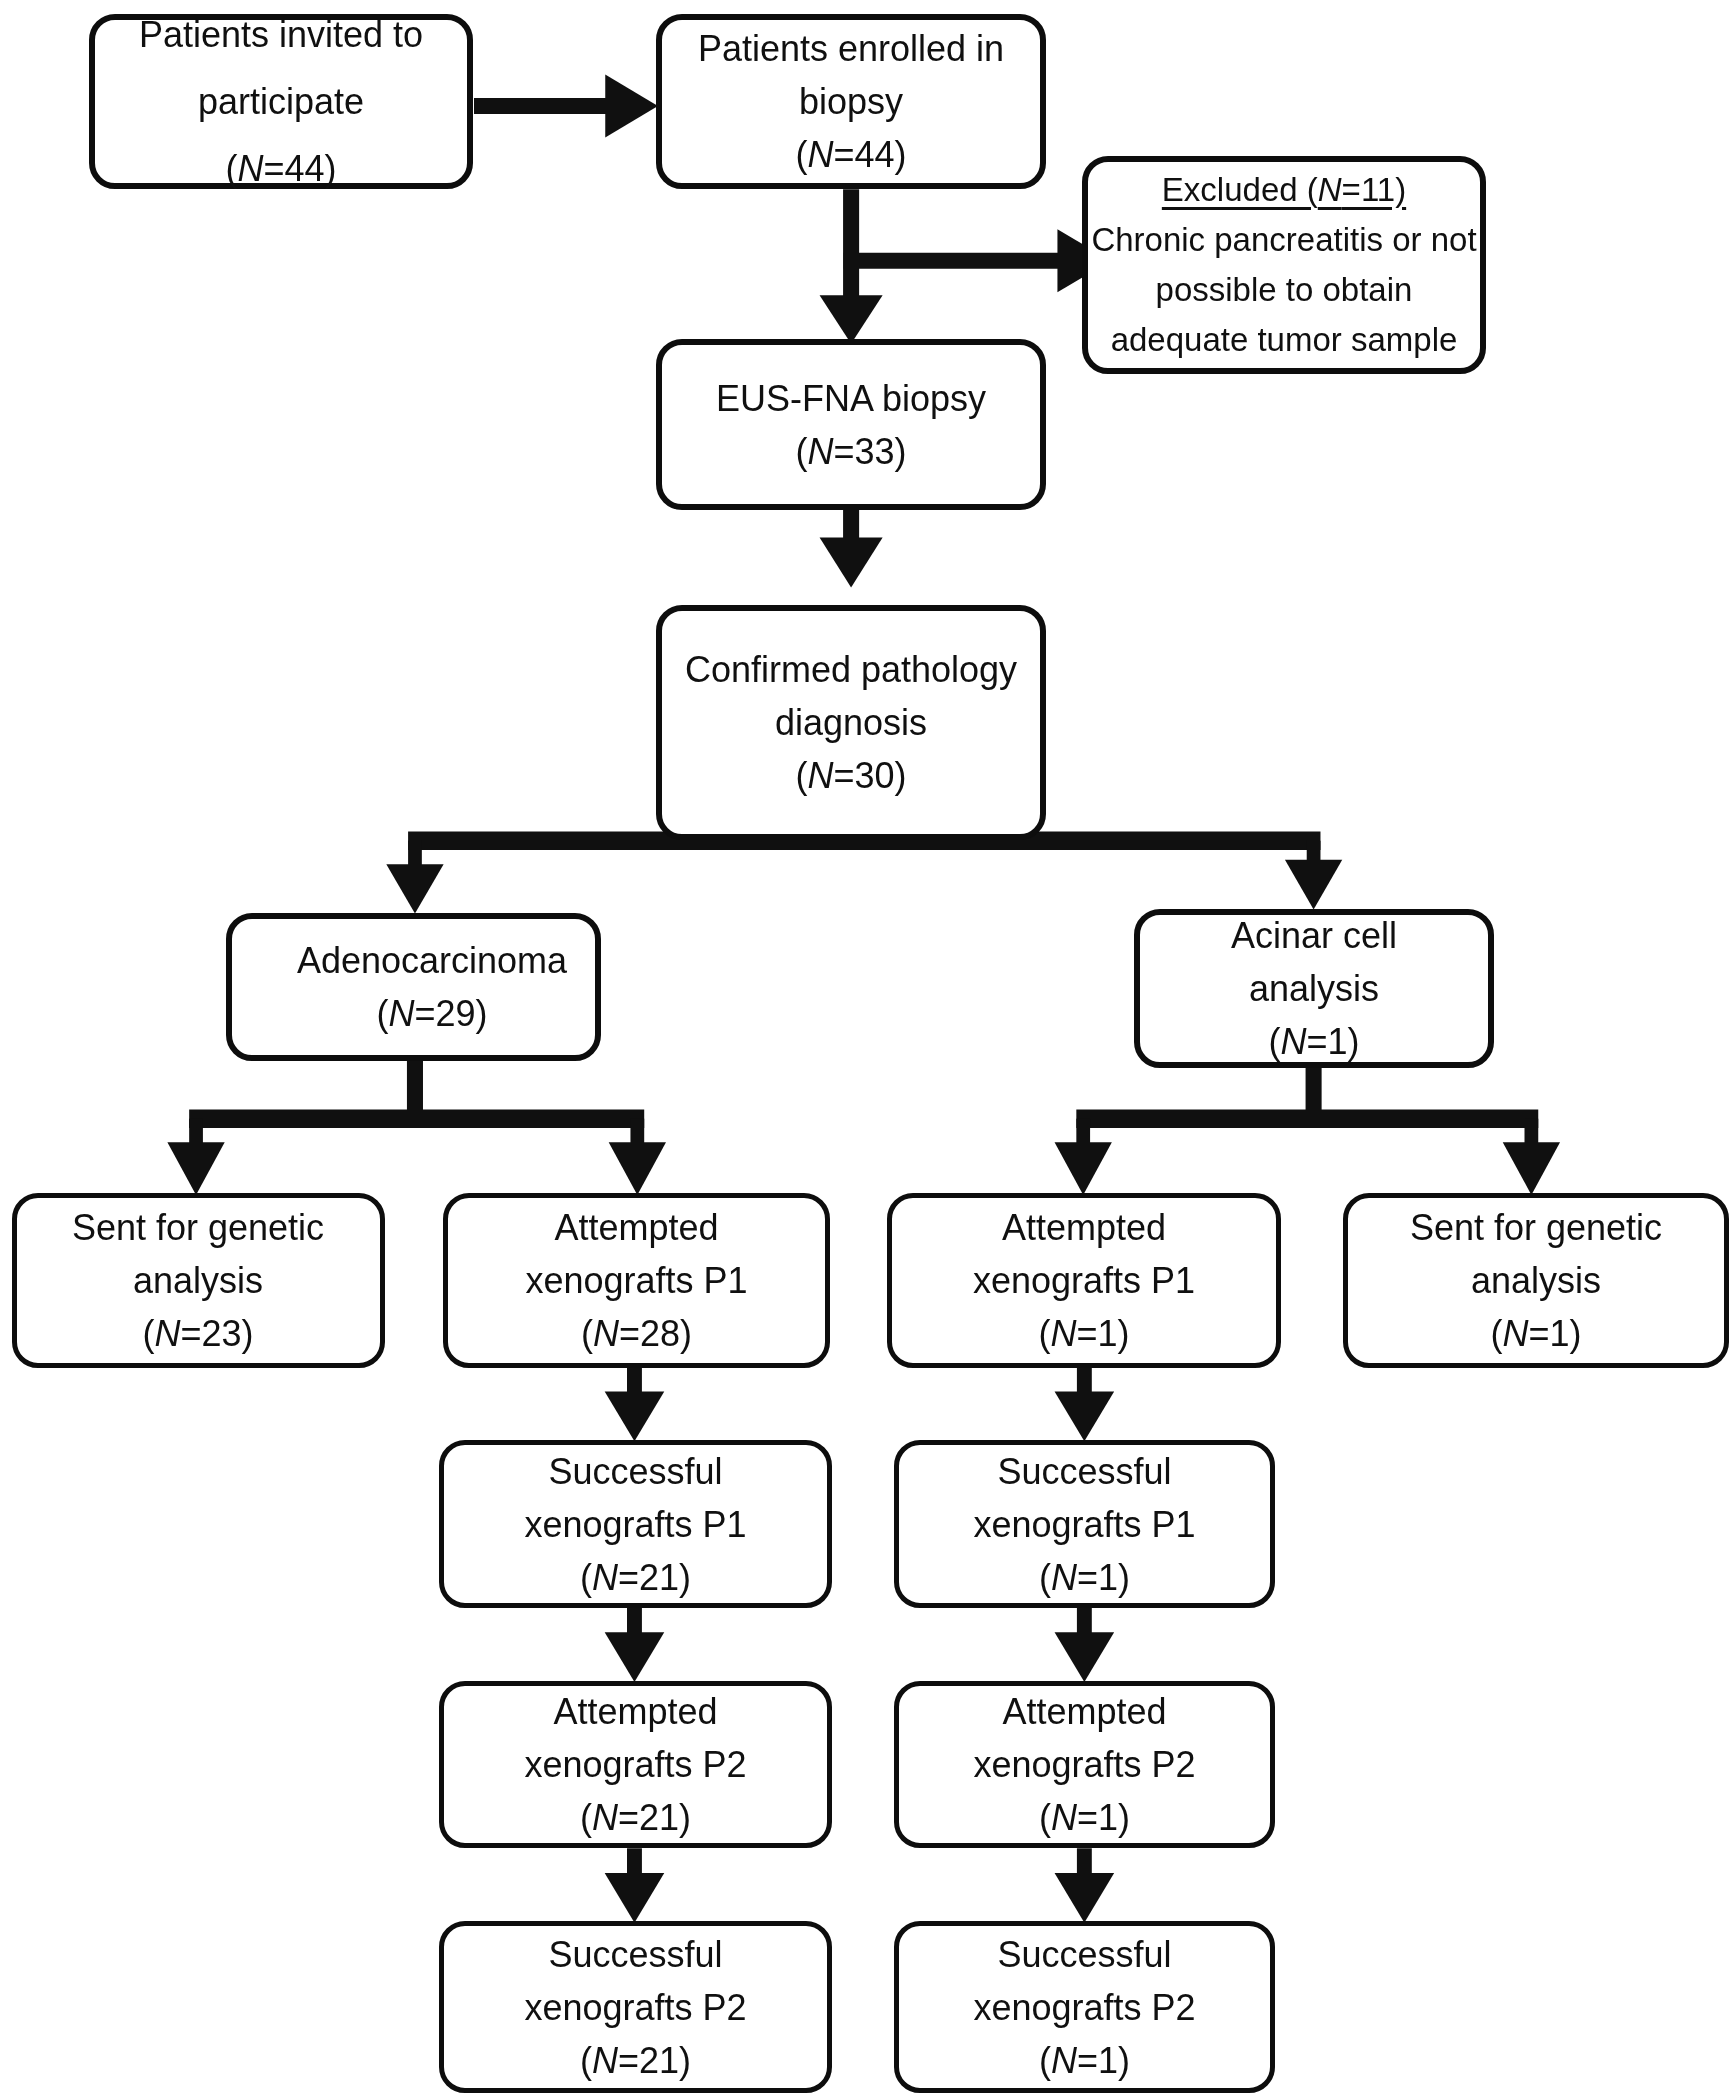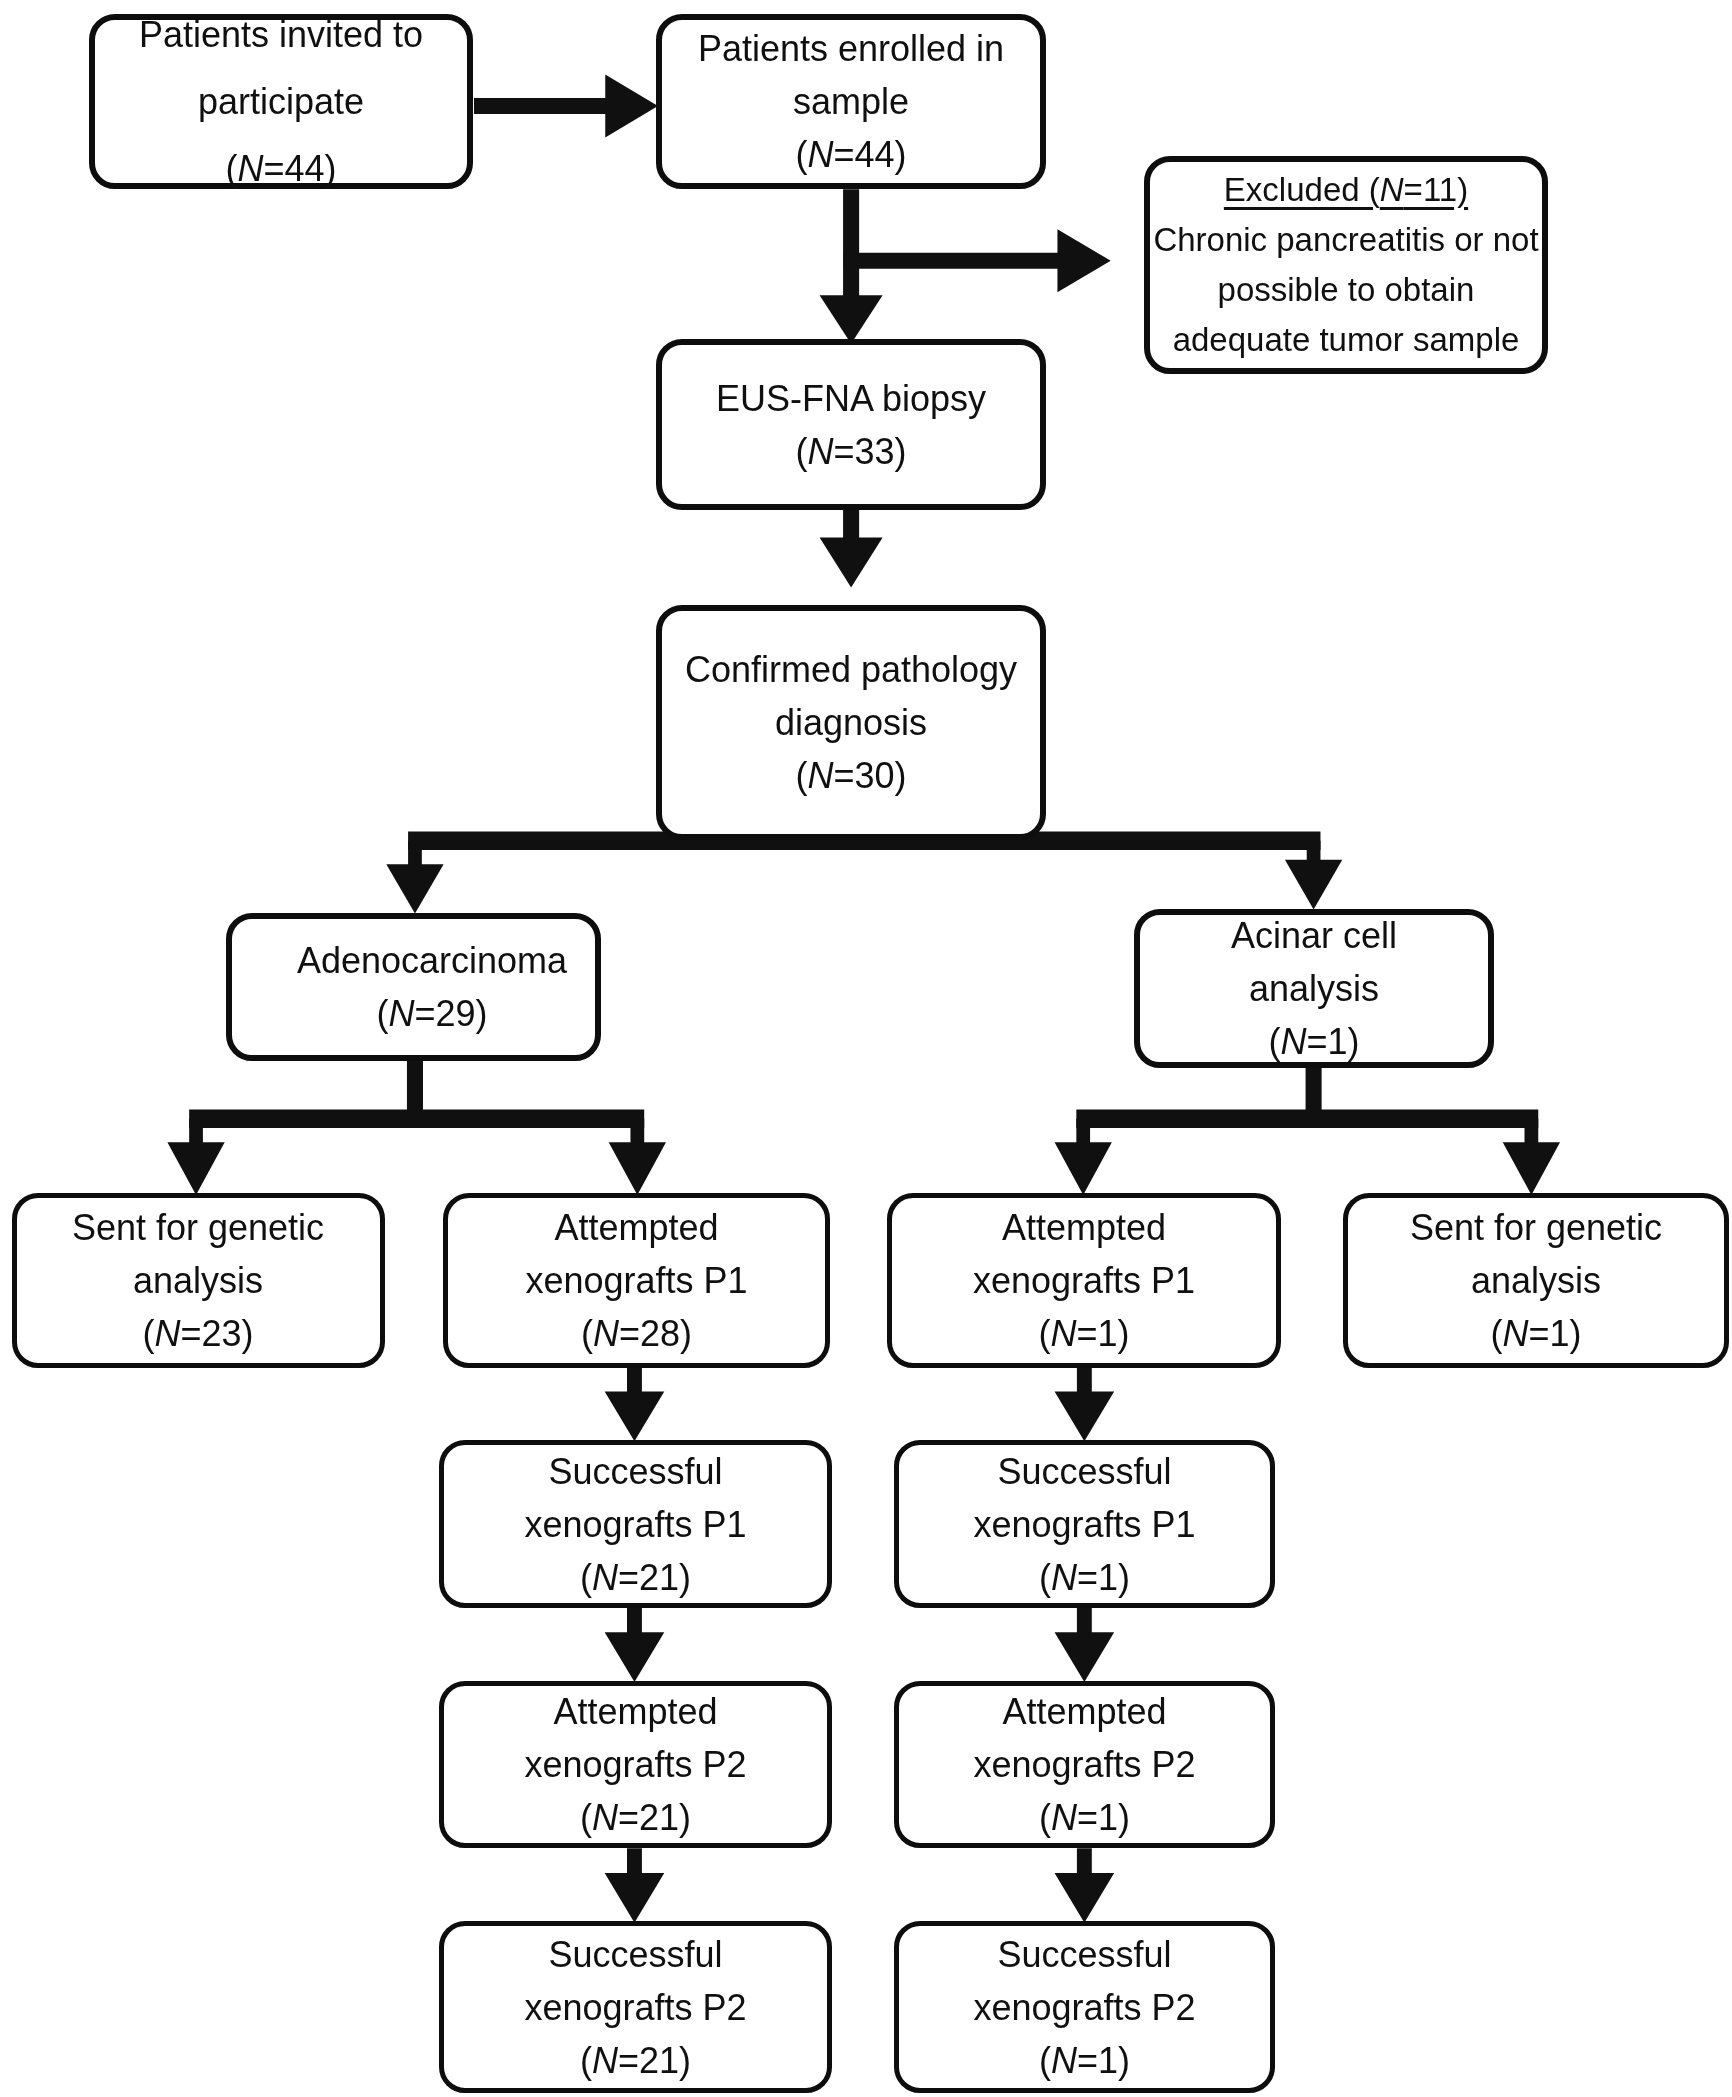--- a/index.html
+++ b/index.html
@@ -19,21 +19,21 @@
     z-index:2;
   }
   .box.thin{border-width:5.2px;}
   .box .line{white-space:nowrap;}
   .box i.n{font-style:italic;}
   .box u{text-decoration:underline;text-underline-offset:5.7px;}
   .box.small-text{font-size:33px;line-height:50px;}
   
   #b-invited   {left:89px;  top:14.3px;   width:384px; height:175px;gap:14px;}
   #b-enrolled  {left:656px; top:14.3px;   width:390px; height:175px;}
-  #b-excluded  {left:1144px; top:156px;  width:404px; height:218px;align-items:center;}
+  #b-excluded  {left:1082px; top:156px;  width:404px; height:218px;align-items:center;}
   #b-eusfna    {left:656px; top:339px;  width:390px; height:171px;}
   #b-confirmed {left:656px; top:585px; width:390px; height:235px;margin-top:20px;}
   #b-adeno     {left:226px;  top:913px; width:375px; height:148px;padding-left:37px;}
   #b-acinar    {left:1134px; top:909px; width:360px; height:159px;}
   #b-sent23    {left:11.5px;   top:1193px; width:373px; height:175px;}
   #b-attp1l    {left:443px;  top:1193px; width:387px; height:175px;}
   #b-attp1r    {left:887px; top:1193px; width:394px; height:175px;}
   #b-sent1     {left:1343px; top:1193px; width:386px; height:175px;}
   #b-succp1l   {left:439px;  top:1440px; width:393px; height:168px;}
   #b-attp2l    {left:439px;  top:1681px; width:393px; height:167px;}
@@ -123,21 +123,21 @@
     </g>
   </svg>
 
   <div id="b-invited" class="box">
       <div class="line">Patients invited to</div>
       <div class="line">participate</div>
       <div class="line">(<i class="n">N</i>=44)</div>
     </div>
   <div id="b-enrolled" class="box">
       <div class="line">Patients enrolled in</div>
-      <div class="line">sample</div>
+      <div class="line">biopsy</div>
       <div class="line">(<i class="n">N</i>=44)</div>
     </div>
   <div id="b-excluded" class="box small-text">
       <div class="line"><u>Excluded (<i class="n">N</i>=11)</u></div>
       <div class="line">Chronic pancreatitis or not</div>
       <div class="line">possible to obtain</div>
       <div class="line">adequate tumor sample</div>
     </div>
   <div id="b-eusfna" class="box">
       <div class="line">EUS-FNA biopsy</div>

